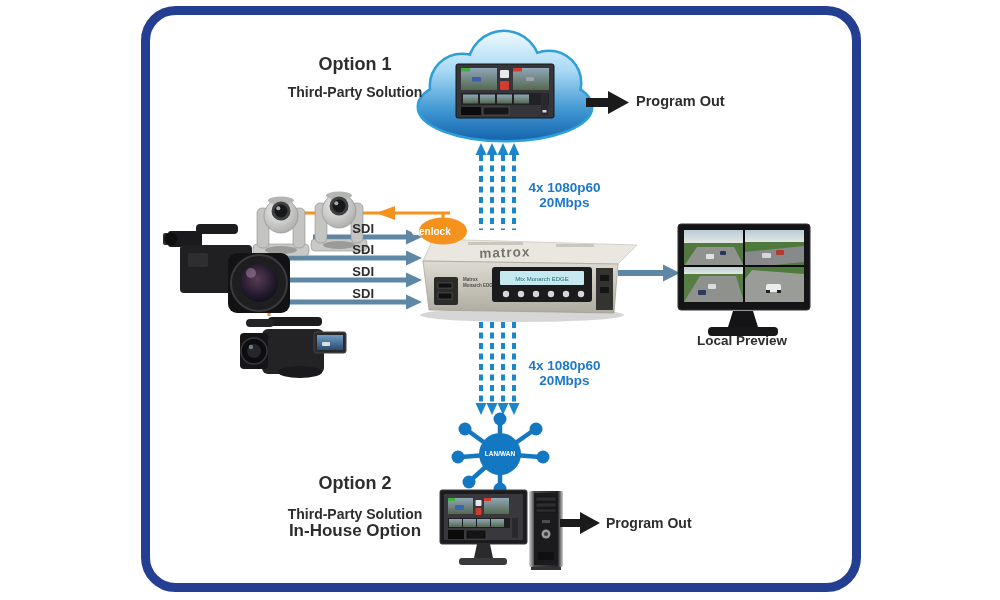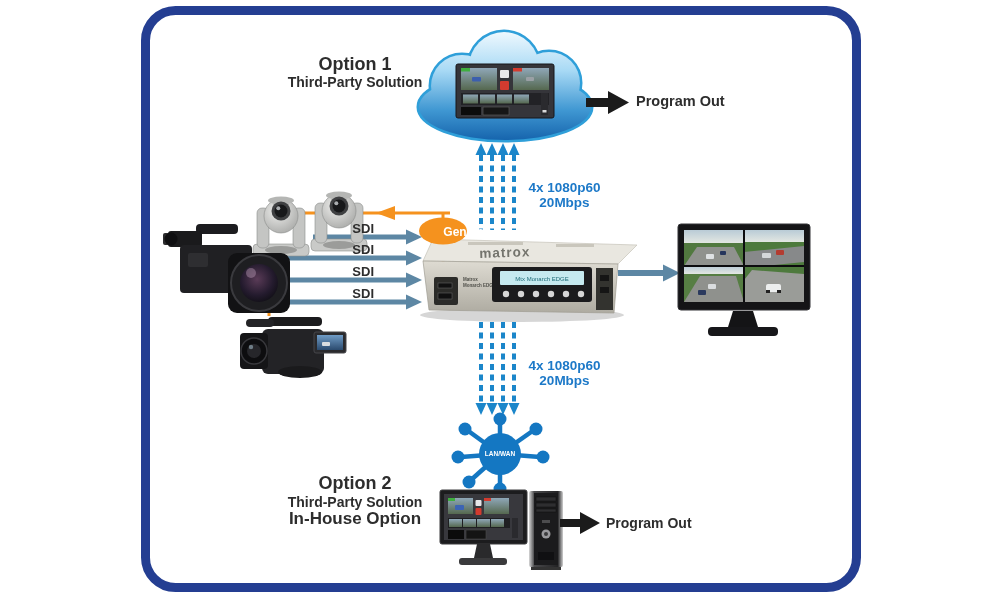--- a/index.html
+++ b/index.html
@@ -324,49 +324,50 @@
     <circle cx="546" cy="534" r="4.5" fill="#9a9a9e"></circle>
     <circle cx="546" cy="534" r="2" fill="#3c3c3e"></circle>
     <rect x="538" y="552" width="16" height="8" fill="#101012"></rect>
     <rect x="531" y="567" width="30" height="3" fill="#333"></rect>
   </g>
 
   <polygon fill="#1b1b1b" points="560,519 580,519 580,512 600,523 580,534 580,527 560,527"></polygon>
 </svg>
 
 <div class="lbl ctr" style="left:255px;top:55px;width:200px;">
-  <div style="font-size:18px;">Option 1</div>
+  <div style="font-size:18px;margin-bottom:10px;">Option 1</div>
   <div style="font-size:14px;">Third-Party Solution</div>
 </div>
 
 <div class="lbl" style="left:636px;top:94px;font-size:14.5px;">Program Out</div>
 
 <div class="lbl ctr blue" style="left:512px;top:180px;width:105px;font-size:13.5px;line-height:15px;">
   <div>4x 1080p60</div>
   <div>20Mbps</div>
 </div>
 
 <div class="lbl" style="left:330px;top:222px;width:44px;text-align:right;font-size:13px;">SDI</div>
 <div class="lbl" style="left:330px;top:243px;width:44px;text-align:right;font-size:13px;">SDI</div>
 <div class="lbl" style="left:330px;top:265px;width:44px;text-align:right;font-size:13px;">SDI</div>
 <div class="lbl" style="left:330px;top:287px;width:44px;text-align:right;font-size:13px;">SDI</div>
 
-<div class="lbl ctr white" style="left:440px;top:225.5px;width:54px;font-size:12px;">Genlock</div>
+<div class="lbl ctr white" style="left:404px;top:225.5px;width:54px;font-size:10px;">Genlock</div>
 
 <div class="lbl ctr" style="left:667px;top:333px;width:150px;font-size:13.5px;line-height:16.5px;">
+  <div>Local Preview</div>
 </div>
 
 <div class="lbl ctr blue" style="left:512px;top:358px;width:105px;font-size:13.5px;line-height:15px;">
   <div>4x 1080p60</div>
   <div>20Mbps</div>
 </div>
 
 <div class="lbl ctr white" style="left:475px;top:450px;width:50px;font-size:6.5px;">LAN/WAN</div>
 
 <div class="lbl ctr" style="left:255px;top:474px;width:200px;">
-  <div style="font-size:18px;margin-bottom:1px;">Option 2</div>
+  <div style="font-size:18px;margin-bottom:13px;">Option 2</div>
   <div style="font-size:14px;">Third-Party Solution</div>
   <div style="font-size:17px;">In-House Option</div>
 </div>
 
 <div class="lbl" style="left:606px;top:516px;font-size:14px;">Program Out</div>
 
 </div>
 
 </body></html>

